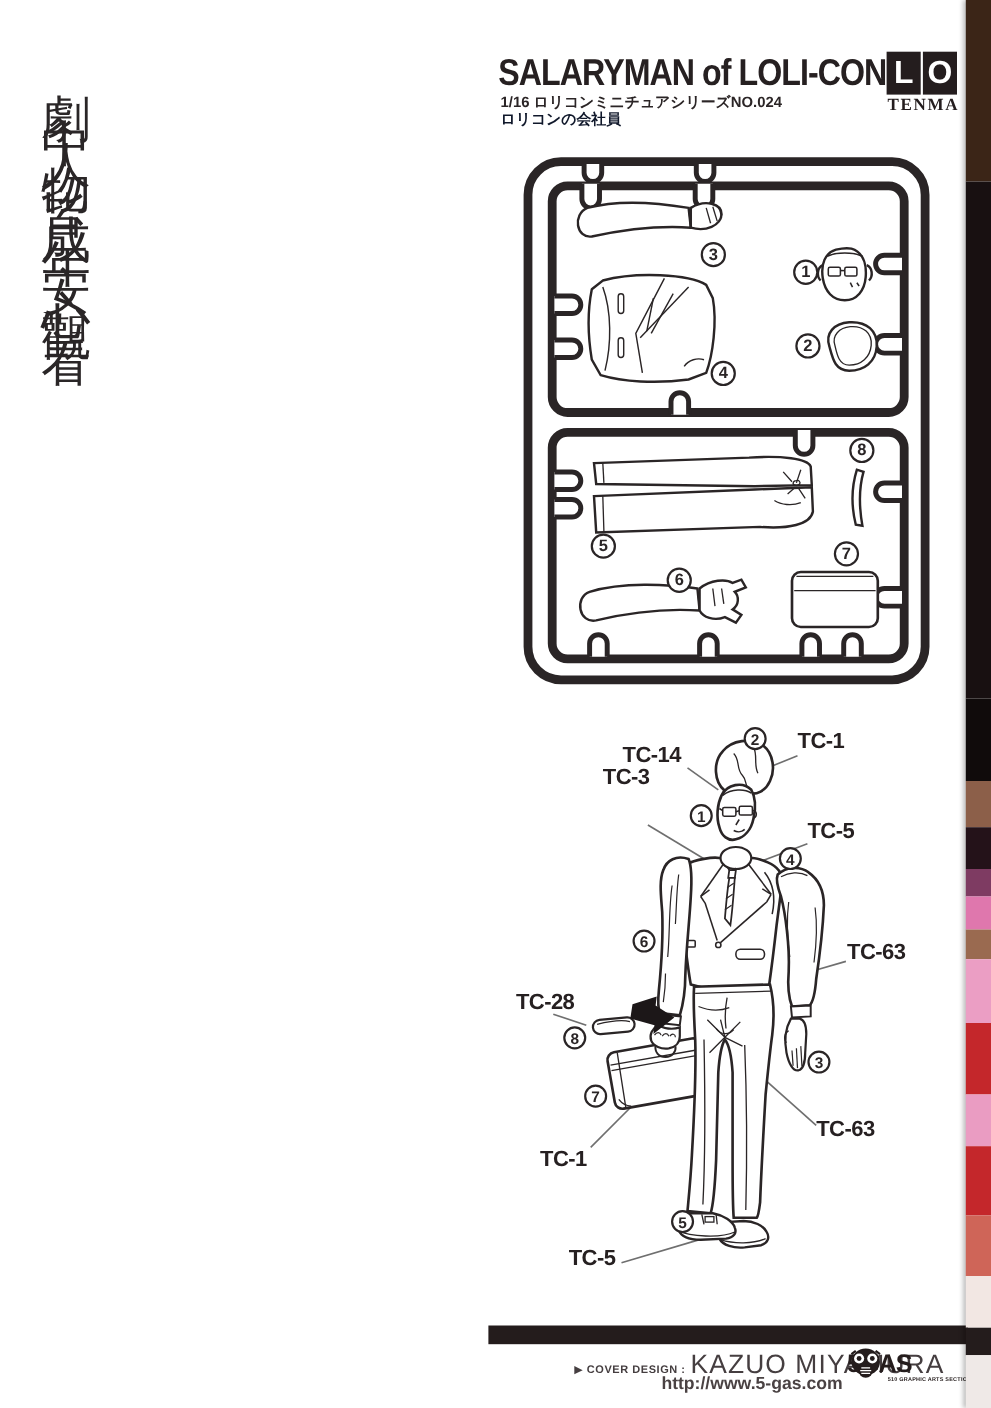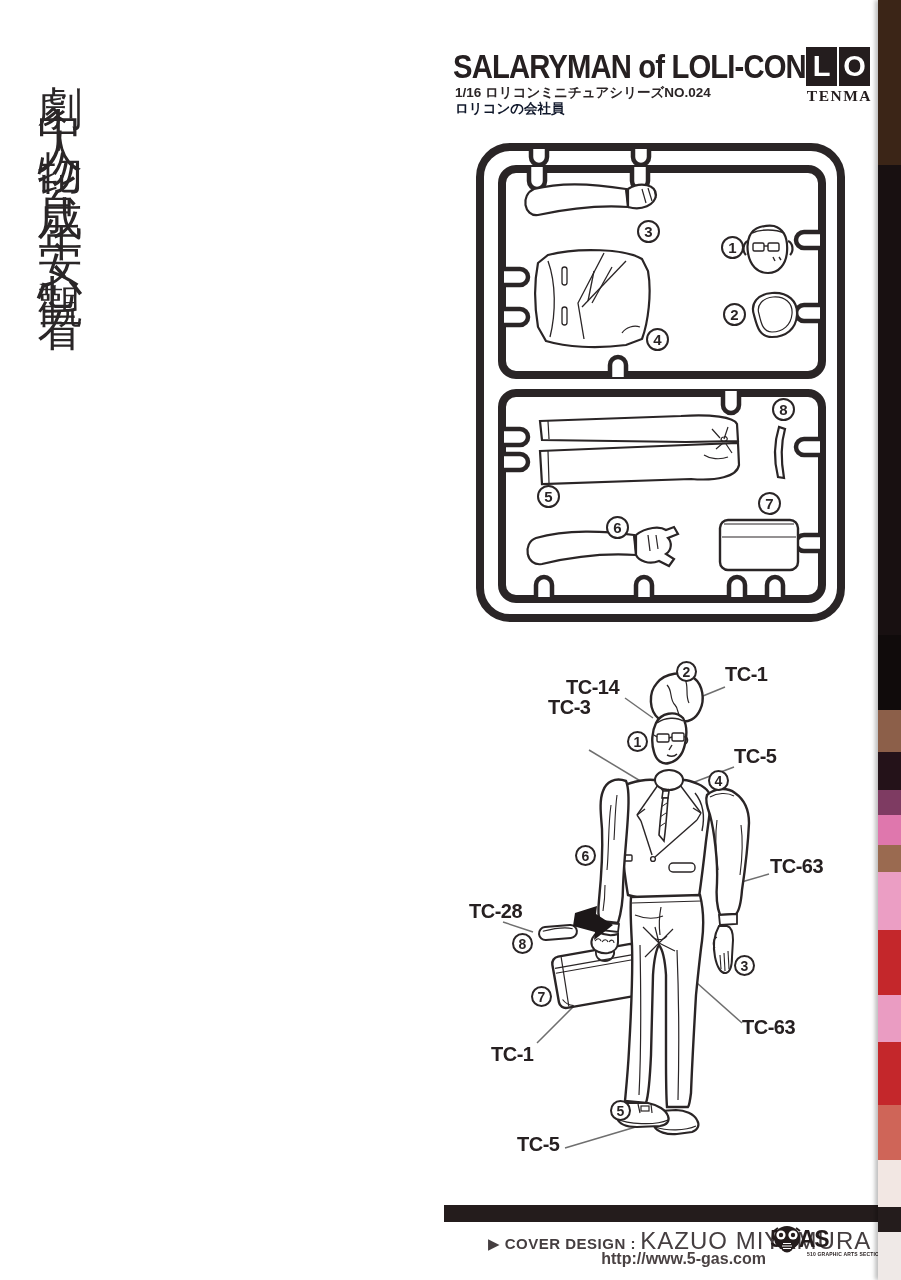--- a/index.html
+++ b/index.html
@@ -23,21 +23,21 @@
   
   .circ{width:23px;height:23px;border:2px solid #2a2526;border-radius:50%;background:#fff;
         display:flex;align-items:center;justify-content:center;font-size:15px;font-weight:700;
         box-sizing:border-box;color:#2a2526;}
   .circ.small{width:21px;height:21px;font-size:14px;}
   
   .tclabel{font-size:20px;font-weight:800;letter-spacing:-.5px;color:#262021;white-space:nowrap;}
   
   .bar{left:444px;top:1205px;width:436px;height:17px;background:#241c1c;}
   .credit{left:488px;top:1227px;white-space:nowrap;color:#453e40;}
-  .credit .pre{font-size:15px;font-weight:700;letter-spacing:.5px;}
+  .credit .pre{font-size:10px;font-weight:700;letter-spacing:.5px;margin-left:34px;}
   .credit .name{font-size:24px;font-weight:400;letter-spacing:1px;}
   .url{left:520px;top:1250px;width:246px;text-align:right;font-size:16px;font-weight:700;color:#4a4243;}
   .gas{left:770px;top:1226px;width:100px;}
   .gas-row{display:flex;align-items:center;gap:3px;}
   .gas-name{font-size:23px;font-weight:800;letter-spacing:-1px;color:#241c1c;}
   .gas-sub{font-size:5px;font-weight:700;letter-spacing:.2px;color:#241c1c;margin-left:37px;margin-top:-2px;white-space:nowrap;}
   
   .edge{left:878px;top:0;width:23px;height:1280px;box-shadow:-3px 0 4px rgba(0,0,0,.25);}
   svg{position:absolute;overflow:visible;}
 </style>

